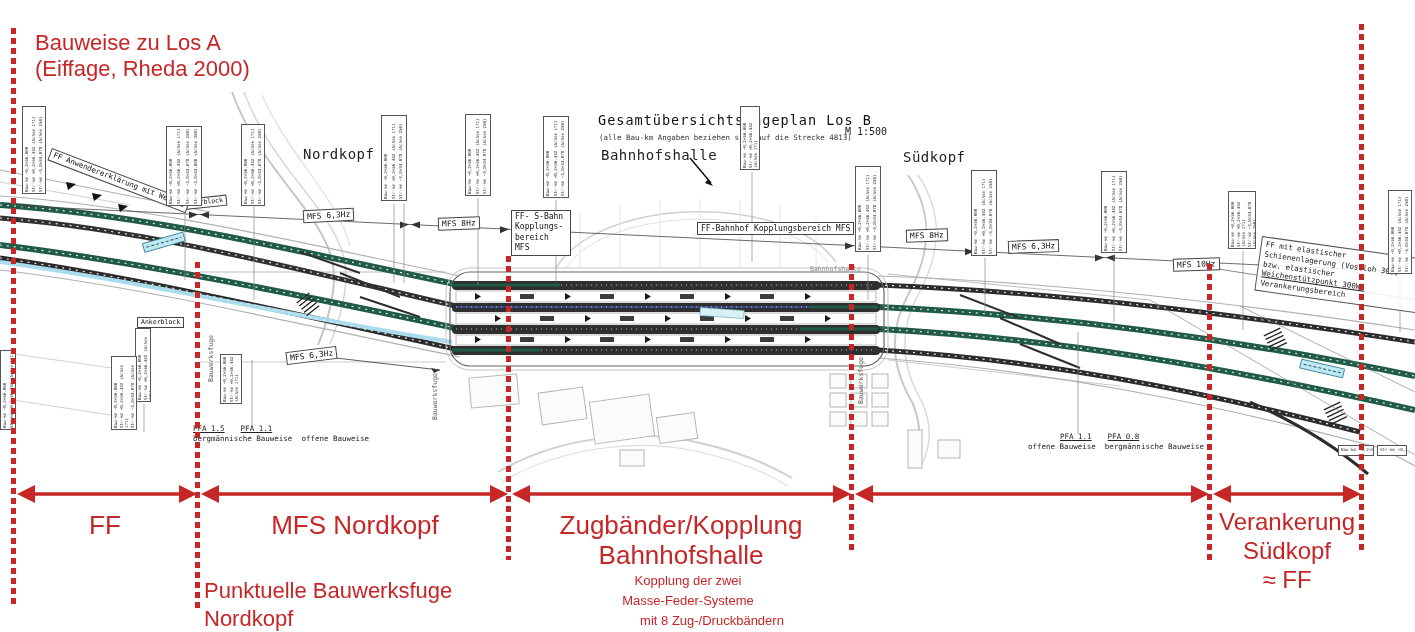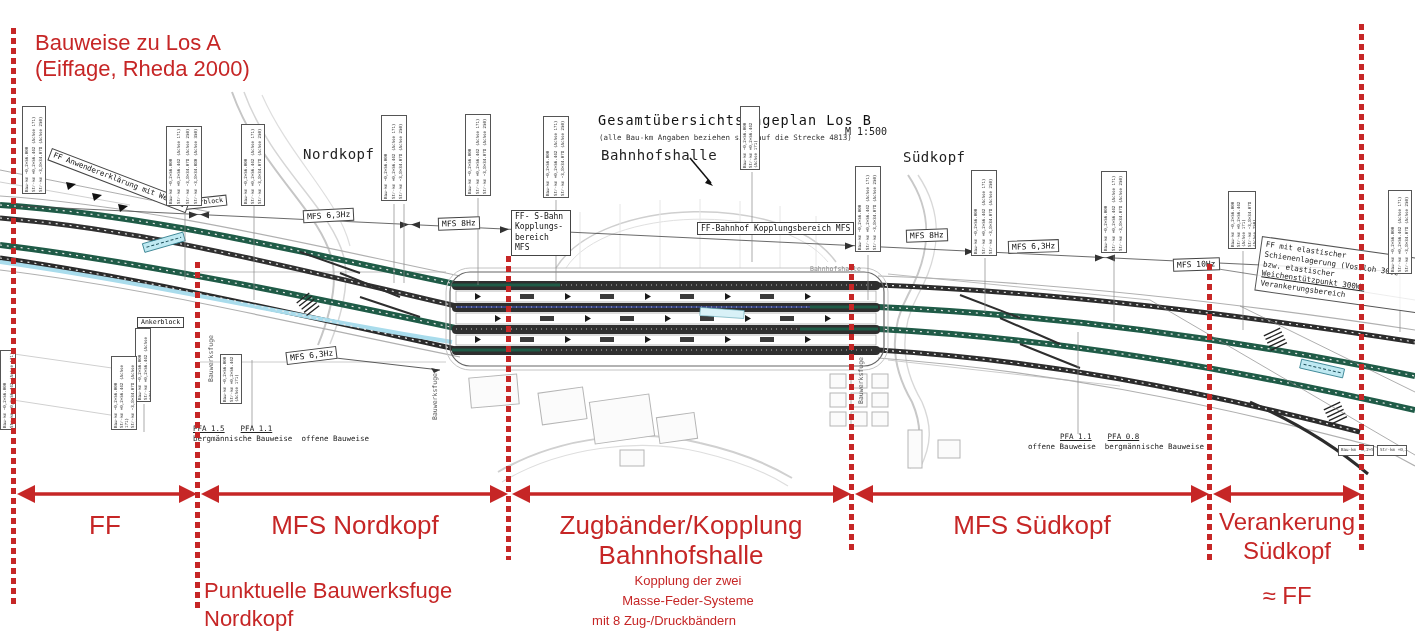--- a/index.html
+++ b/index.html
@@ -425,24 +425,23 @@
     <span>Bauweise zu Los A</span><br>
     <span>(Eiffage, Rheda 2000)</span>
   </div>
 
   <div class="lbl red seg-lbl" style="left:105px;top:510px;">FF</div>
   <div class="lbl red seg-lbl" style="left:681px;top:510px;">Zugbänder/Kopplung</div>
   <div class="lbl red seg-lbl" style="left:355px;top:510px;">MFS Nordkopf</div>
   <div class="lbl red seg-lbl" style="left:681px;top:540px;">Bahnhofshalle</div>
   <div class="lbl red seg-sub" style="left:688px;top:573px;">Kopplung der zwei</div>
   <div class="lbl red seg-sub" style="left:688px;top:593px;">Masse-Feder-Systeme</div>
-  <div class="lbl red seg-sub" style="left:664px;top:613px;text-align:center;">mit 8 Zug-/Druckbändern</div>
-  <div class="lbl red seg-lbl" style="left:1032px;top:510px;">MFS Südkopf</div>
+  <div class="lbl red seg-sub" style="left:712px;top:613px;text-align:center;">mit 8 Zug-/Druckbändern</div>
   <div class="lbl red seg-lbl" style="left:1287px;top:508px;font-size:24px;">Verankerung</div>
   <div class="lbl red seg-lbl" style="left:1287px;top:537px;font-size:24px;">Südkopf</div>
-  <div class="lbl red seg-lbl" style="left:1287px;top:566px;font-size:24px;margin-top:16px;">≈ FF</div>
+  <div class="lbl red seg-lbl" style="left:1287px;top:566px;font-size:24px;">≈ FF</div>
 
   <div class="lbl red punkt" style="left:204px;top:577px;">
     <span>Punktuelle Bauwerksfuge</span><br>
     <span>Nordkopf</span>
   </div>
 
 </div>
 
 </body></html>

